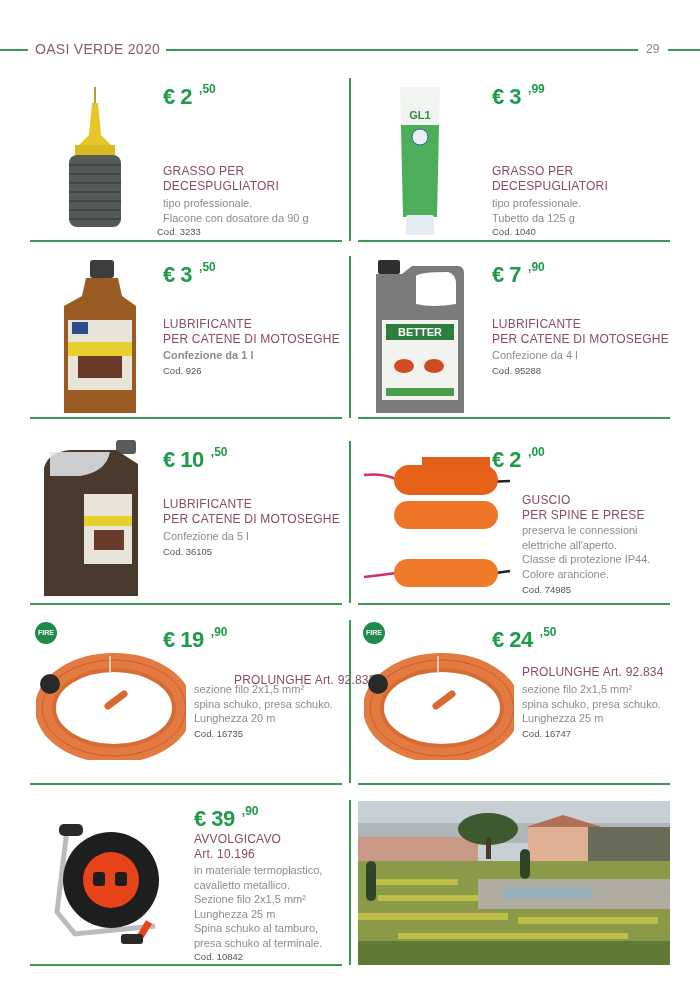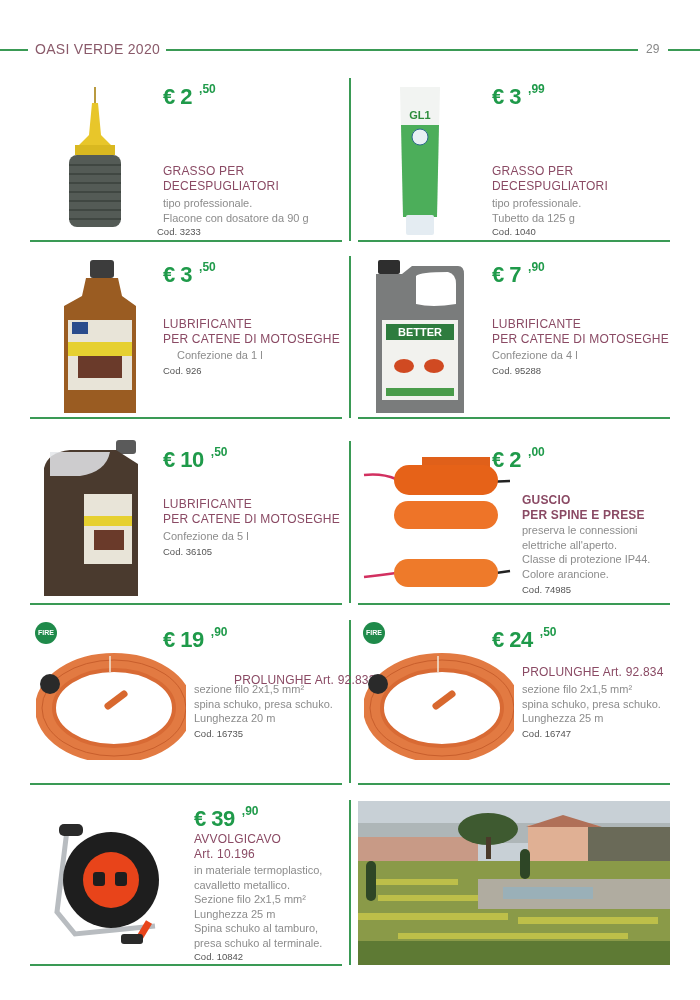--- a/index.html
+++ b/index.html
@@ -108,21 +108,21 @@
     <rect x="10" y="62" width="64" height="70" fill="#e8e4d8"></rect>
     <rect x="10" y="84" width="64" height="14" fill="#e6d030"></rect>
     <rect x="14" y="64" width="16" height="12" fill="#2a4c8c"></rect>
     <rect x="20" y="98" width="44" height="22" fill="#6a3a2a"></rect>
   </svg>
   <div class="price" style="left:163px;top:262px;"><span>€ 3</span><span class="cents">,50</span></div>
   <div class="ptitle" style="left:163px;top:317px;">
     <div>LUBRIFICANTE</div>
       <div>PER CATENE DI MOTOSEGHE</div>
   </div>
-  <div class="pdesc" style="left:177px;top:348px;">
+  <div class="pdesc" style="left:163px;top:348px;font-weight:bold;">
     <div>Confezione da 1 l</div>
   </div>
   <div class="pcode" style="left:163px;top:365px;">Cod. 926</div>
 </div>
 
 <div class="cell">
   <svg class="img" style="left:372px;top:258px;" width="95" height="160" viewBox="0 0 95 160">
     <rect x="6" y="2" width="22" height="14" rx="2" fill="#2e2e2e"></rect>
     <path d="M4 16 L30 16 L40 8 L86 8 Q92 8 92 16 L92 155 L4 155 Z" fill="#7a7c7c"></path>
     <path d="M44 18 Q48 14 76 14 Q84 16 84 26 L84 46 Q60 50 44 46 Z" fill="#fff"></path>
@@ -169,21 +169,21 @@
     <path d="M2 20 Q20 18 34 24" stroke="#d23060" stroke-width="2.5" fill="none"></path>
     <path d="M100 28 L148 26" stroke="#222" stroke-width="2.5" fill="none"></path>
     <rect x="60" y="2" width="68" height="12" fill="#e0601a"></rect>
     <rect x="32" y="10" width="104" height="30" rx="15" fill="#e66218"></rect>
     <rect x="32" y="46" width="104" height="28" rx="14" fill="#ee7428"></rect>
     <path d="M2 122 Q20 120 34 118" stroke="#d23060" stroke-width="2.5" fill="none"></path>
     <path d="M134 118 L148 116" stroke="#222" stroke-width="2.5" fill="none"></path>
     <rect x="32" y="104" width="104" height="28" rx="14" fill="#ee7a2a"></rect>
   </svg>
   <div class="price" style="left:492px;top:447px;"><span>€ 2</span><span class="cents">,00</span></div>
-  <div class="ptitle" style="left:522px;top:493px;font-weight:bold;">
+  <div class="ptitle" style="left:522px;top:493px;">
     <div>GUSCIO</div>
       <div>PER SPINE E PRESE</div>
   </div>
   <div class="pdesc" style="left:522px;top:523px;">
     <div>preserva le connessioni</div>
       <div>elettriche all'aperto.</div>
     <div>Classe di protezione IP44.</div>
       <div>Colore arancione.</div>
   </div>
   <div class="pcode" style="left:522px;top:584px;">Cod. 74985</div>

